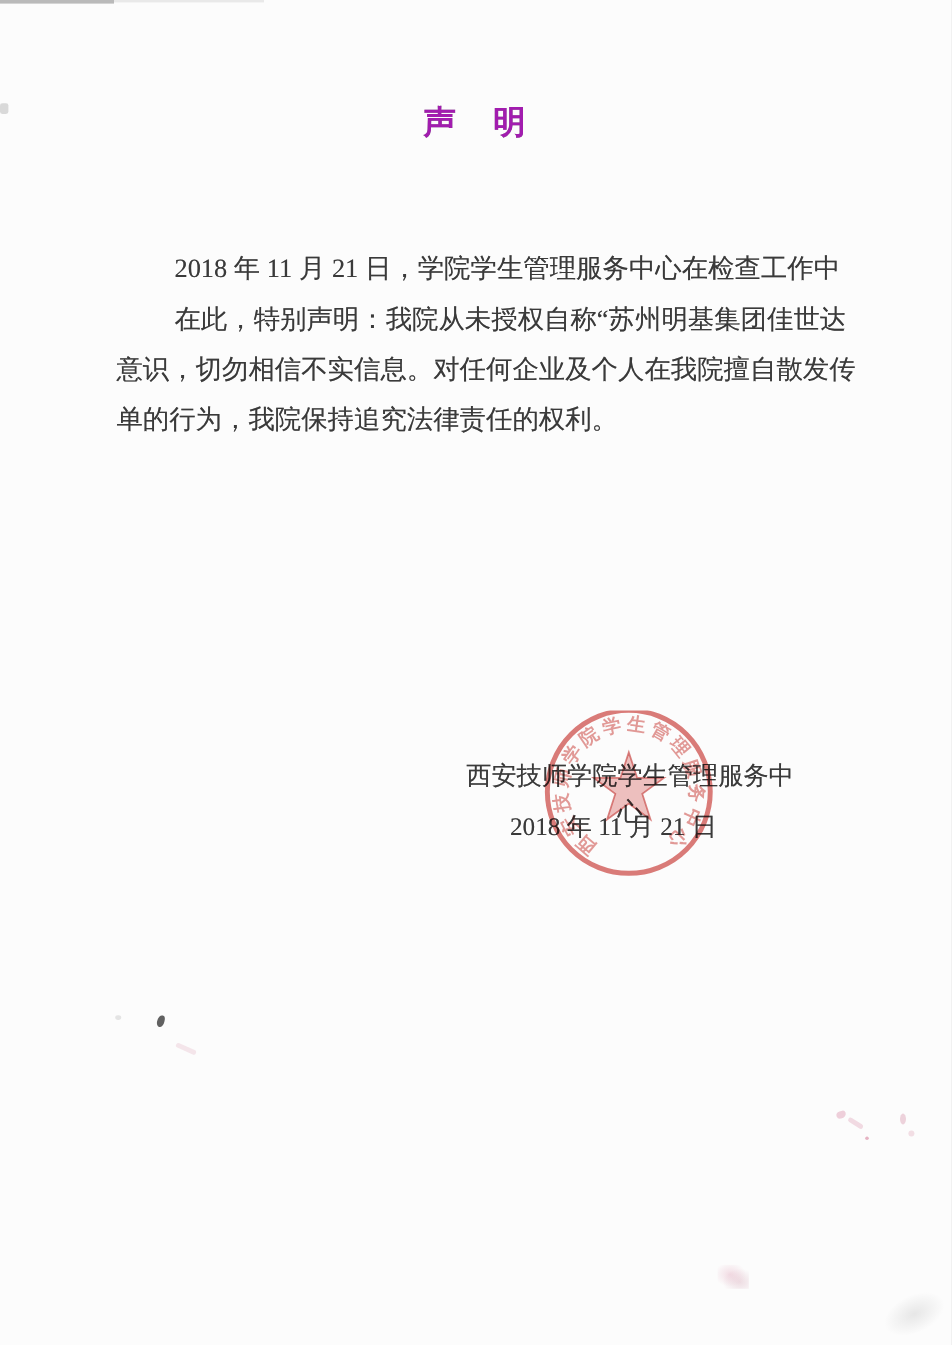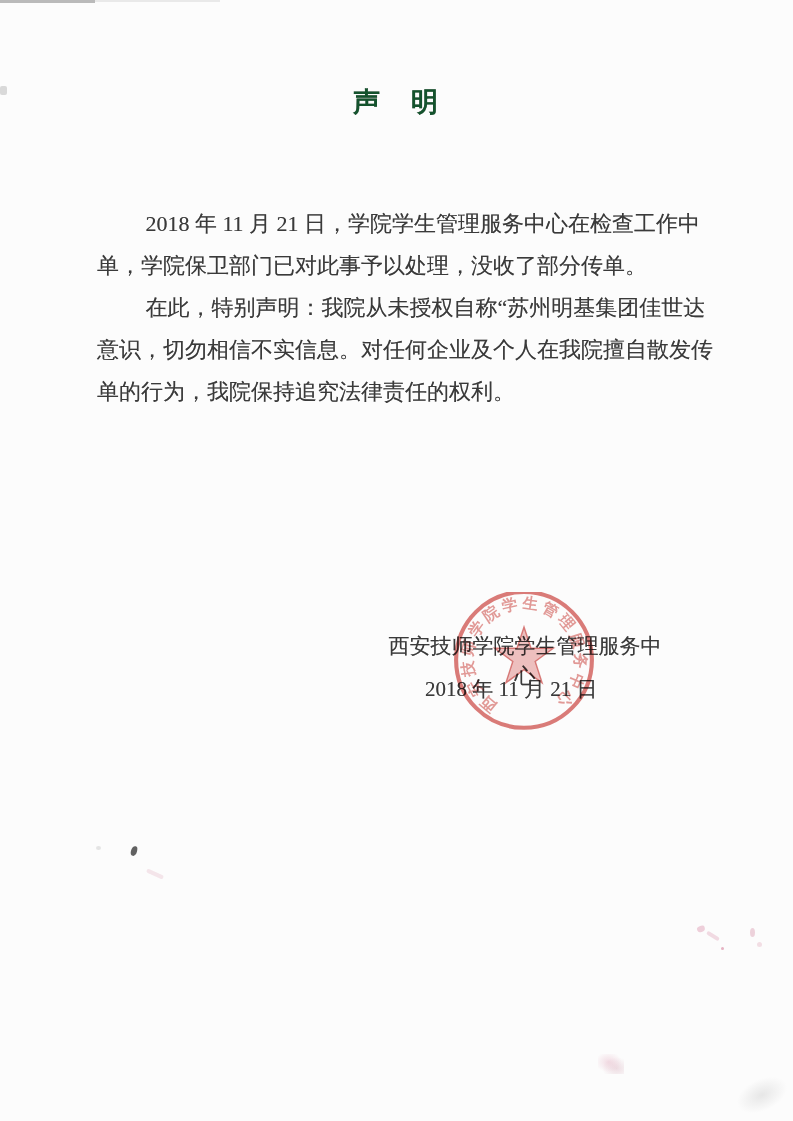--- a/index.html
+++ b/index.html
@@ -8,21 +8,21 @@
     width:793px;height:1121px;
     margin:0 auto;
     background:#fcfcfc;
     overflow:hidden;
     font-family:"Liberation Serif","DejaVu Serif",serif;
     color:#3a3a3a;
   }
   .doc-title{
     position:absolute;top:84px;left:0;width:100%;
     margin:0;text-align:center;
-    font-size:27px;font-weight:bold;color:#14532d;
+    font-size:27px;font-weight:bold;color:#a21caf;
     letter-spacing:2px;
     text-shadow:0 0 .5px rgba(60,60,60,.6);
   }
   .doc-body{
     position:absolute;top:171px;left:97px;width:622px;
     font-size:22px;line-height:42px;
     text-shadow:0 0 .5px rgba(70,70,70,.55);
     margin-top:32px;
   }
   .para{margin:0;padding:0;}
@@ -74,21 +74,20 @@
 </head>
 <body>
 
 <div class="page">
 
   <h1 class="doc-title">声　明</h1>
 
   <div class="doc-body">
     <p class="para">
       <span class="line indent">2018 年 11 月 21 日，学院学生管理服务中心在检查工作中</span>
-      <span class="line">单，学院保卫部门已对此事予以处理，没收了部分传单。</span>
     </p>
     <p class="para">
       <span class="line indent">在此，特别声明：我院从未授权自称“苏州明基集团佳世达</span>
       <span class="line">意识，切勿相信不实信息。对任何企业及个人在我院擅自散发传</span>
       <span class="line">单的行为，我院保持追究法律责任的权利。</span>
     </p>
   </div>
 
   <div class="signature">西安技师学院学生管理服务中心</div>
   <div class="sig-date">2018 年 11 月 21 日</div>

